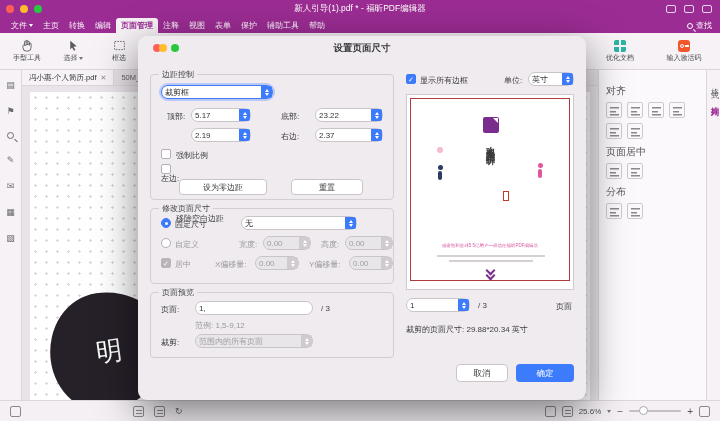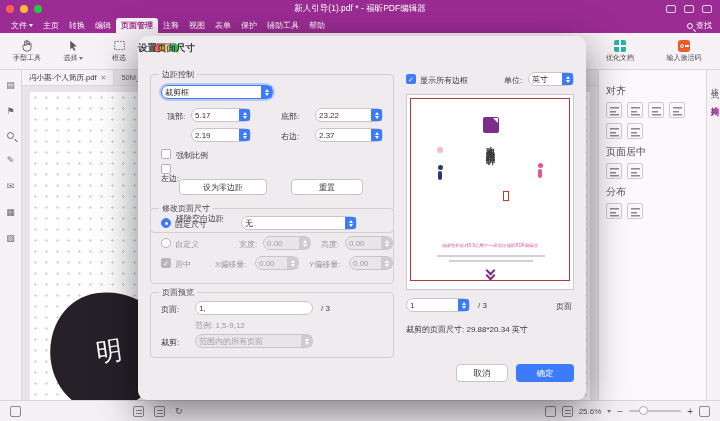--- a/index.html
+++ b/index.html
@@ -78,21 +78,21 @@
   .sbico{width:11px;height:11px;border:1px solid #8a8a8a;border-radius:2px;margin-left:10px;}
   .sbico.lines{background:linear-gradient(#8a8a8a,#8a8a8a) 2px 3px/6px 1px no-repeat,linear-gradient(#8a8a8a,#8a8a8a) 2px 6px/6px 1px no-repeat;}
   #zoomgrp{margin-left:auto;display:flex;align-items:center;gap:6px;padding-right:10px;}
   #zoomslider{width:52px;height:2px;background:#C6C0C6;border-radius:1px;position:relative;}
   #zoomknob{position:absolute;left:10px;top:-4px;width:9px;height:9px;background:#fff;border:1px solid #AAA;border-radius:50%;}
   .zbtn{font-size:10px;color:#555;}
   .t-dn.grey{border-top-color:#777;}
 
   
   #dialog{left:138px;top:36px;width:448px;height:364px;background:#EFEBEF;border-radius:9px;box-shadow:0 12px 40px rgba(0,0,0,.5);z-index:10;}
-  #dlg-title{position:absolute;left:0;top:0;width:100%;height:24px;text-align:left;font-size:9.5px;font-weight:bold;color:#3a3a3a;line-height:24px;}
+  #dlg-title{position:absolute;left:0;top:0;width:100%;height:24px;text-align:center;font-size:9.5px;font-weight:bold;color:#3a3a3a;line-height:24px;}
   .grp{position:absolute;border:1px solid #D3CED3;border-radius:4px;}
   .legend{position:absolute;top:-6px;left:8px;background:#EFEBEF;padding:0 3px;font-size:8px;color:#444;}
   .lab{position:absolute;font-size:8px;color:#3c3c3c;white-space:nowrap;}
   .lab.dim{color:#9a9a9a;}
   .fld{position:absolute;height:14px;background:#fff;border:1px solid #C9C4C9;border-radius:7px;display:flex;align-items:center;font-size:8px;color:#333;}
   .fld .fval{flex:1;padding:0 3px;overflow:hidden;white-space:nowrap;}
   .spin{width:11px;height:100%;background:#3D7BFD;border-radius:0 2px 2px 0;display:flex;flex-direction:column;align-items:center;justify-content:center;gap:1px;}
   .fld.dis{background:#E9E6E9;color:#A0A0A0;}
   .fld.dis .spin{background:#CFCBCF;}
   .fld.focus{border-color:#3D7BFD;box-shadow:0 0 0 2px rgba(61,123,253,.3);}
@@ -292,21 +292,21 @@
       <span class="sbico" style="margin-left:0;"></span>
     </span>
   </div>
 
   <div id="dialog" class="abs">
     <span class="tldot tl-red" style="position:absolute;left:9px;top:8px;"></span>
     <span class="tldot tl-yel" style="position:absolute;left:21px;top:8px;margin-left:0;"></span>
     <span class="tldot tl-grn" style="position:absolute;left:33px;top:8px;margin-left:0;"></span>
     <div id="dlg-title">设置页面尺寸</div>
 
-    <div class="grp" style="left:12px;top:38px;width:244px;height:159px;">
+    <div class="grp" style="left:12px;top:38px;width:244px;height:126px;">
       <span class="legend">边距控制</span>
       <div class="fld focus" style="left:10px;top:10px;width:112px;">
         <span class="fval">裁剪框</span>
         <span class="spin">
             <i class="t-up"></i>
             <i class="t-dn"></i>
           </span>
       </div>
       <span class="lab" style="left:16px;top:36px;">顶部:</span>
       <div class="fld" style="left:40px;top:33px;width:60px;">

